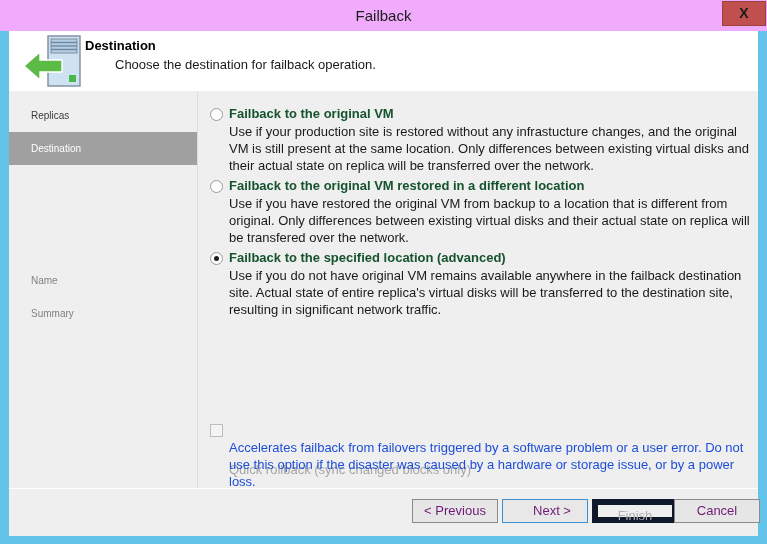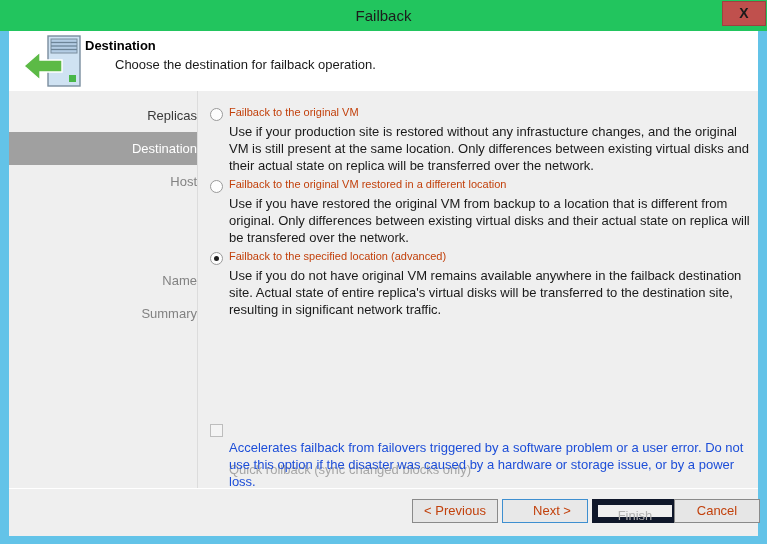--- a/index.html
+++ b/index.html
@@ -24,21 +24,21 @@
     box-sizing: border-box;
     overflow: hidden;
   }
 
   
   .titlebar {
     position: absolute;
     left: 0; top: 0;
     width: 767px;
     height: 31px;
-    background: #22c55e;
+    background: #f0abfc;
   }
   .title-text {
     position: absolute;
     left: 0; top: 0;
     width: 767px;
     height: 31px;
     line-height: 31px;
     text-align: center;
     font-size: 15px;
     color: #1c1c1c;
@@ -119,26 +119,25 @@
     top: 0;
     width: 188px;
     height: 397px;
   }
   .side-item {
     position: absolute;
     left: 0;
     width: 188px;
     height: 33px;
     line-height: 33px;
-    font-size: 13px;
+    font-size: 10px;
     color: #828282;
     box-sizing: border-box;
     padding-left: 22px;
     cursor: default;
-    text-align: right;
   }
   .side-item.dark { color: #3a3a3a; }
   .side-item.active {
     background: #a0a0a0;
     color: #ffffff;
   }
 
   
   .content {
     position: absolute;
@@ -171,23 +170,23 @@
     top: 3px;
     width: 5px;
     height: 5px;
     border-radius: 50%;
     background: #1e1e1e;
   }
   .opt-label {
     position: absolute;
     left: 31px;
     top: 0px;
-    font-size: 11px;
-    font-weight: normal;
-    color: #c2410c;
+    font-size: 13px;
+    font-weight: bold;
+    color: #14532d;
     white-space: nowrap;
     cursor: default;
   }
   .opt-desc {
     position: absolute;
     left: 31px;
     top: 17px;
     width: 522px;
     font-size: 13px;
     color: #1a1a1a;
@@ -243,21 +242,21 @@
   }
   .btn {
     position: absolute;
     top: 10px;
     width: 86px;
     height: 24px;
     background: #e6e6e6;
     border: 1px solid #8a8a8a;
     box-sizing: border-box;
     font-size: 13px;
-    color: #c2410c;
+    color: #701a75;
     text-align: center;
     line-height: 22px;
     font-family: "Liberation Sans", sans-serif;
     cursor: pointer;
   }
   .btn.focused {
     border: 1px solid #3e8fd0;
     background: #e8e8e8;
   }
   .btn.disabled {
@@ -294,21 +293,20 @@
     <div class="header-title">Destination</div>
     <div class="header-sub">Choose the destination for failback operation.</div>
   </div>
 
   <div class="body-panel">
     <div class="vsep"></div>
 
     <div class="sidebar">
       <div class="side-item dark" style="top:8px;">Replicas</div>
       <div class="side-item active" style="top:41px;">Destination</div>
-      <div class="side-item" style="top:74px;">Host</div>
       <div class="side-item" style="top:173px;">Name</div>
       <div class="side-item" style="top:206px;">Summary</div>
     </div>
 
     <div class="content">
 
       <div class="option" style="top:15px;">
         <span class="radio"></span>
         <div class="opt-label">Failback to the original VM</div>
         <div class="opt-desc">Use if your production site is restored without any infrastucture changes, and the original VM is still present at the same location.  Only differences between existing virtual disks and their actual state on replica will be transferred over the network.</div>

